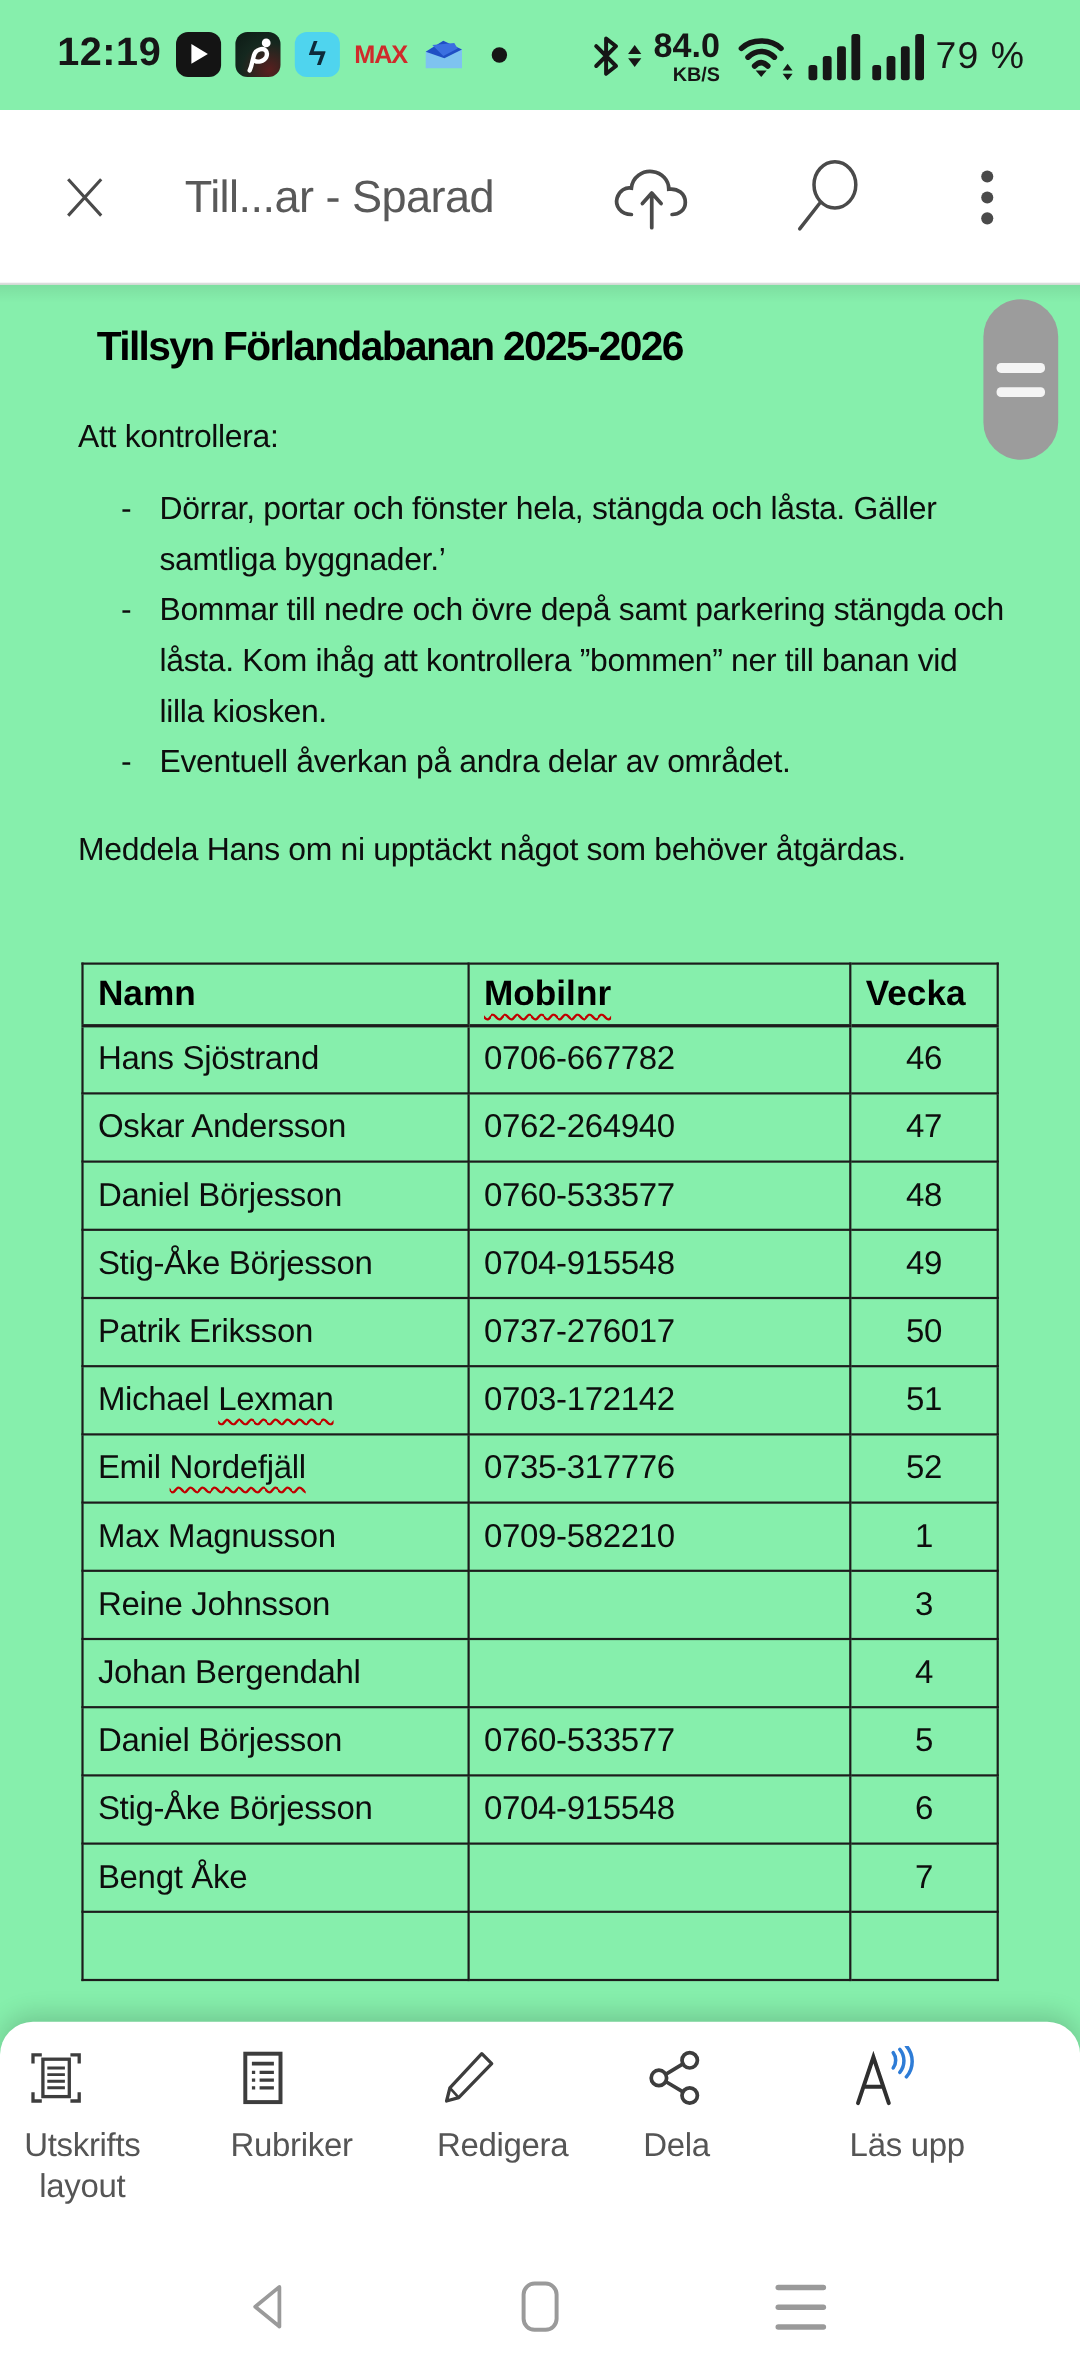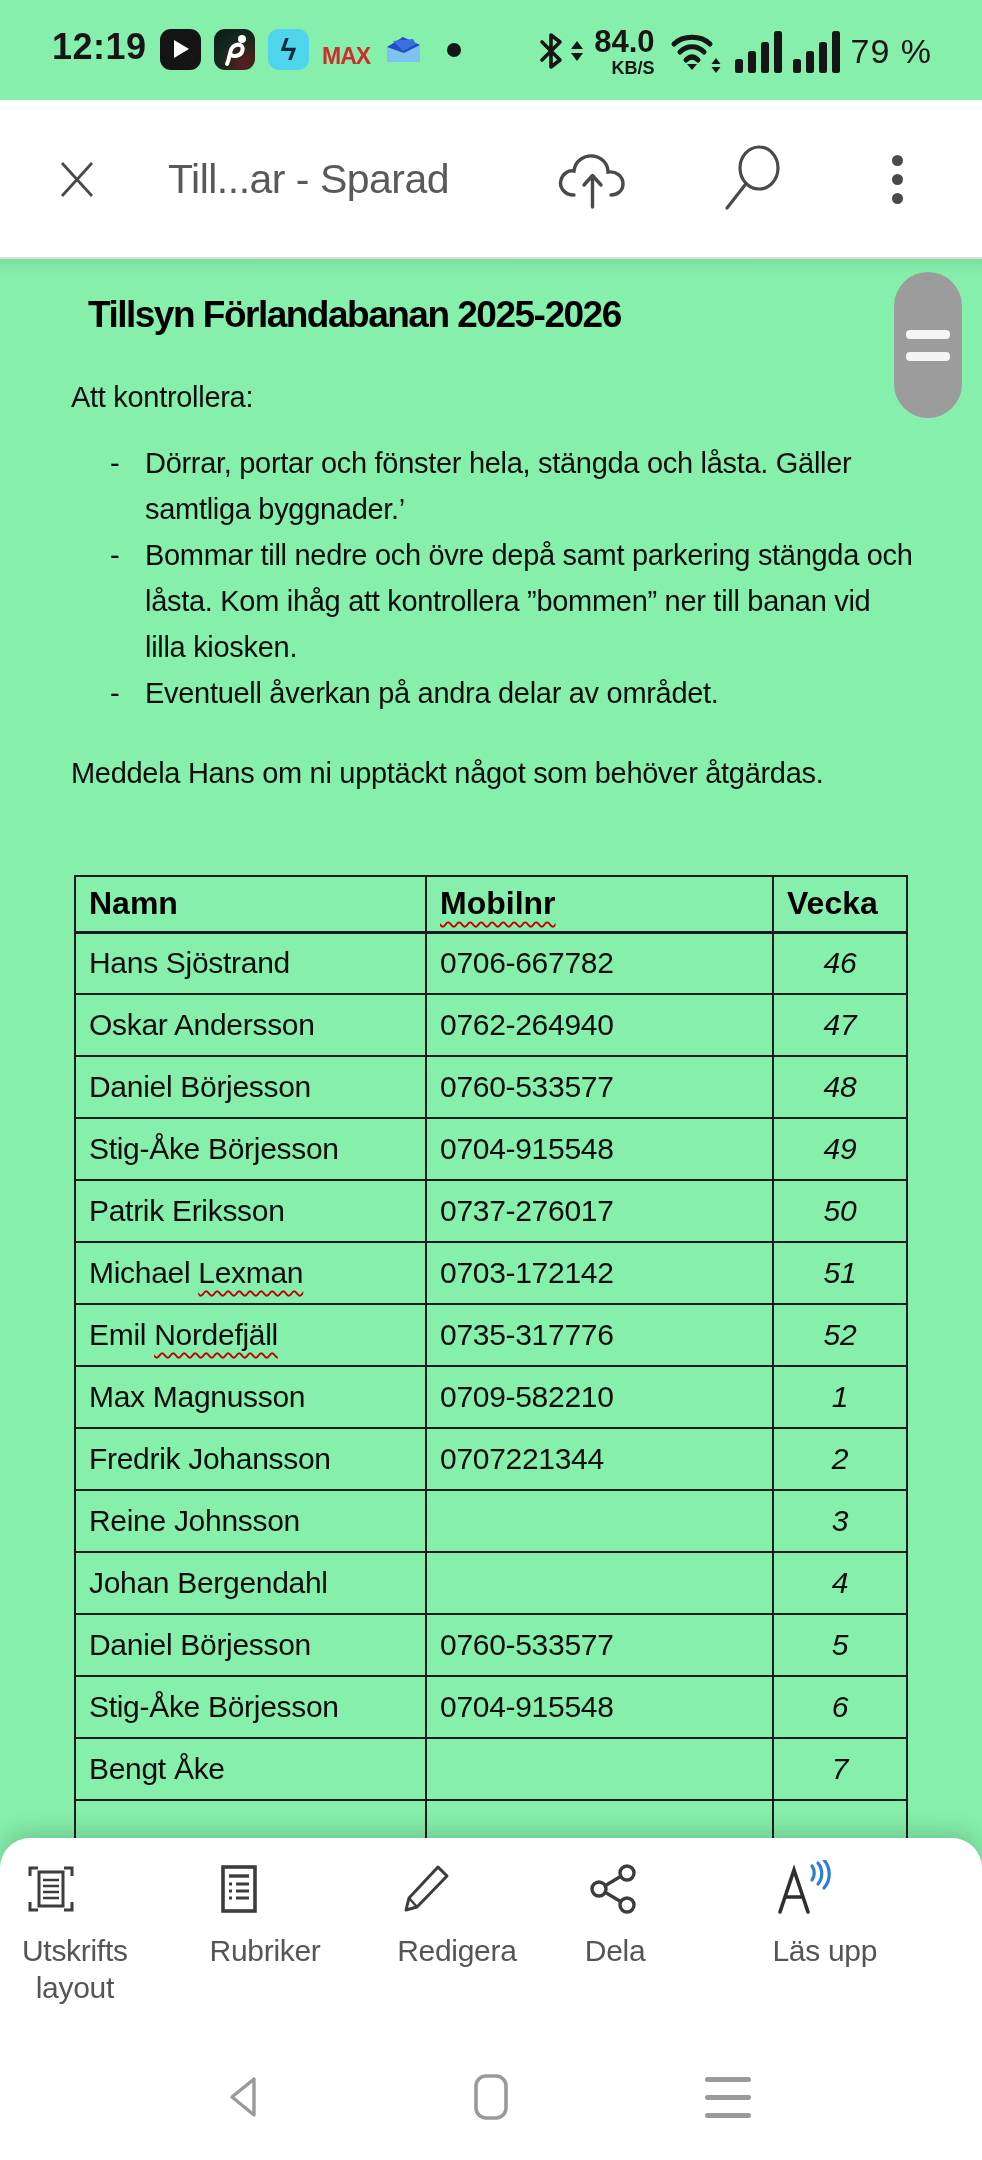--- a/index.html
+++ b/index.html
@@ -14,21 +14,21 @@
   .status-time { position:absolute; left:52px; top:26px; font-size:36px; font-weight:600; color:#161616; letter-spacing:.5px; }
   .notif-icons { position:absolute; left:160px; top:29px; display:flex; align-items:center; gap:13px; }
   .app-ic { width:41px; height:41px; border-radius:11px; position:relative; flex:0 0 auto; }
   .ic-yt { background:#141414; }
   .ic-yt .play { position:absolute; left:14px; top:11px; width:0; height:0;
     border-left:15px solid #fff; border-top:9px solid transparent; border-bottom:9px solid transparent; }
   .ic-runner { background:radial-gradient(circle at 75% 85%, #5a1f1f 0%, #15281f 55%, #0c1a14 100%); }
   .ic-runner svg { position:absolute; left:6px; top:4px; }
   .ic-bolt { background:#4fd4ee; display:flex; align-items:center; justify-content:center; }
   .ic-bolt span { color:#0d2b3a; font-size:30px; font-weight:700; line-height:1; }
-  .ic-max { width:auto; border-radius:0; display:flex; align-items:flex-end; }
+  .ic-max { width:auto; border-radius:0; display:flex; align-items:center; }
   .ic-max span { color:#cf2b2b; font-weight:700; font-size:23px; letter-spacing:-1px; }
   .ic-mail { background:transparent; }
   .notif-dot { width:14px; height:14px; border-radius:50%; background:#161616; margin-left:10px; }
 
   .status-right { position:absolute; right:50px; top:20px; height:62px; display:flex; align-items:center; gap:11px; }
   .updown { display:flex; flex-direction:column; gap:4px; margin-left:-4px; }
   .tri-up { width:0; height:0; border-bottom:8px solid #161616; border-left:6px solid transparent; border-right:6px solid transparent; }
   .tri-dn { width:0; height:0; border-top:8px solid #161616; border-left:6px solid transparent; border-right:6px solid transparent; }
   .net-speed { text-align:center; line-height:1; margin-right:2px; }
   .net-speed .val { font-size:31px; font-weight:600; color:#161616; }
@@ -68,21 +68,21 @@
   .doc-bullets li::before { content:"-"; position:absolute; left:39px; top:0; }
   .doc-note { position:absolute; left:71px; top:757px; font-size:29px; color:#0d0d0d; letter-spacing:-.3px; }
 
   .doc-table { position:absolute; left:74px; top:875px; width:832px; border-collapse:collapse;
     table-layout:fixed; }
   .doc-table col.c1 { width:351px; } .doc-table col.c2 { width:347px; } .doc-table col.c3 { width:134px; }
   .doc-table th, .doc-table td { border:2px solid #1c1c1c; overflow:hidden; }
   .doc-table th { height:56px; font-size:32px; font-weight:700; text-align:left; padding-left:13px; color:#000; }
   .doc-table thead th { border-bottom-width:3px; }
   .doc-table td { height:62px; font-size:30px; color:#0d0d0d; padding-left:13px; letter-spacing:-.3px; }
-  .doc-table td.week { text-align:center; padding-left:0;font-style:italic; }
+  .doc-table td.week { text-align:center; padding-left:0; }
   .squiggle { text-decoration:underline wavy #c00000; text-decoration-thickness:2px; text-underline-offset:7px; }
 
   
   .bottom-card { position:absolute; top:1838px; left:0; width:982px; height:198px; background:#fff;
     border-radius:30px 30px 0 0; box-shadow:0 -7px 22px rgba(0,0,0,.16); z-index:5;
     display:flex; padding:22px 22px 0 22px; }
   .tool-item { width:188px; display:flex; flex-direction:column; align-items:flex-start; cursor:pointer; background:none; border:none; }
   .tool-item svg { flex:0 0 auto; }
   .tool-label { margin-top:14px; font-size:30px; color:#555; text-align:center; line-height:37px; white-space:pre-line; letter-spacing:-.3px; }
 
@@ -263,25 +263,20 @@
             <td>Emil <span class="squiggle">Nordefjäll</span></td>
             <td>0735-317776</td>
             <td class="week">52</td>
           </tr>
           <tr>
             <td>Max Magnusson</td>
             <td>0709-582210</td>
             <td class="week">1</td>
           </tr>
           <tr>
-            <td>Fredrik Johansson</td>
-            <td>0707221344</td>
-            <td class="week">2</td>
-          </tr>
-          <tr>
             <td>Reine Johnsson</td>
             <td></td>
             <td class="week">3</td>
           </tr>
           <tr>
             <td>Johan Bergendahl</td>
             <td></td>
             <td class="week">4</td>
           </tr>
           <tr>

